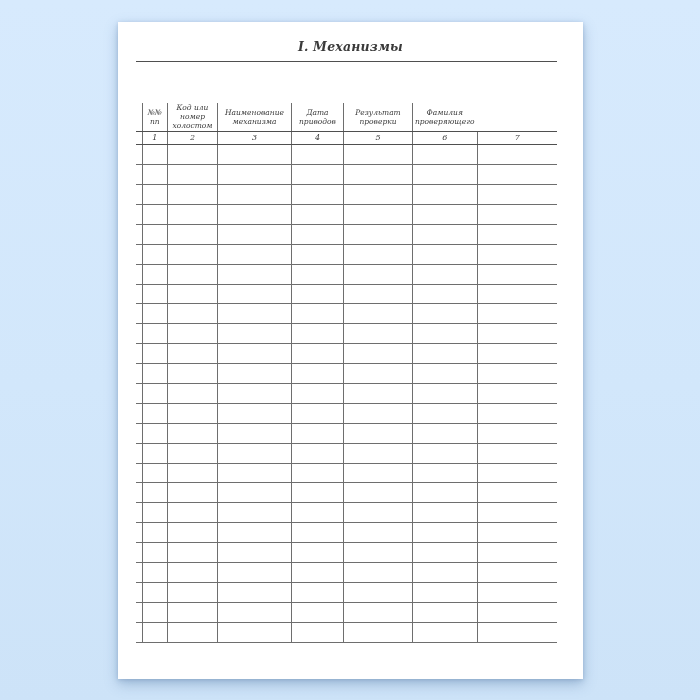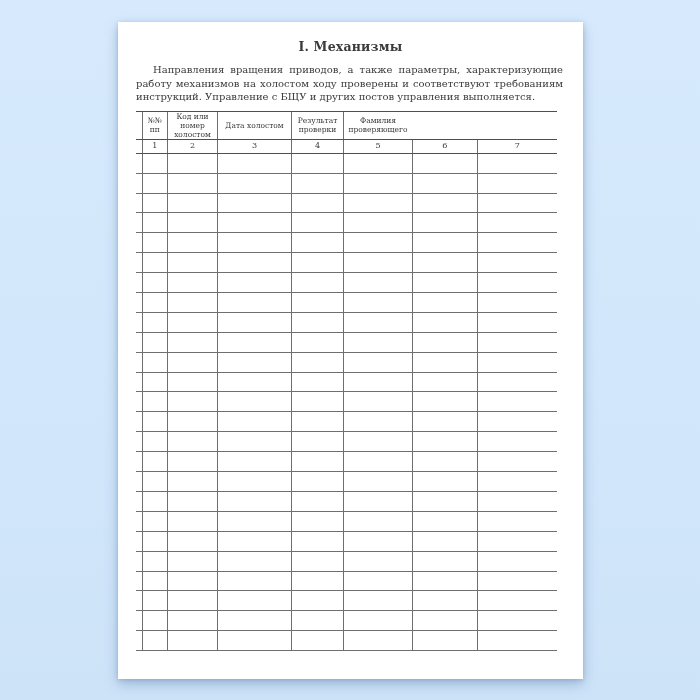--- a/index.html
+++ b/index.html
@@ -1,20 +1,20 @@
 <!DOCTYPE html>
 <html style="--page-bg: #ffffff; --line: #6e6e6e; --line-dark: #4f4f4f; --ink: #3a3a3a;"><head>
 <meta charset="utf-8">
 <style>
   html,body{margin:0;padding:0;width:700px;height:700px;overflow:hidden;}
   body{
     font-family:"DejaVu Serif","Liberation Serif",serif;
     background:linear-gradient(180deg,#d7eafd 0%,#d2e7fb 55%,#cde3f8 100%);
   }
-  .stage{position:relative;width:700px;height:700px;}
+  .stage{position:relative;width:700px;height:700px;font-style:italic;}
   .page{
     position:absolute;left:118px;top:22px;width:465px;height:657px;
     background:var(--page-bg,#ffffff);
     box-shadow:0 5px 12px rgba(96,130,172,.45),0 1px 4px rgba(96,130,172,.35);
     box-sizing:border-box;
   }
   .title{
     margin:17px 0 0 0;text-align:center;
     font-size:12.5px;line-height:15px;font-weight:bold;
     color:var(--ink,#3a3a3a);letter-spacing:.2px;
@@ -35,39 +35,39 @@
     box-sizing:border-box;
   }
   .row > .cell{
     box-sizing:border-box;
     border-left:1px solid var(--line,#6e6e6e);
     display:flex;align-items:center;justify-content:center;
     text-align:center;color:var(--ink,#3a3a3a);
     overflow:hidden;
   }
   .row > .sp{border:none;}
-  .header{height:28.5px;border-bottom:1px solid var(--line-dark,#4f4f4f);}
+  .header{height:28.5px;border-bottom:1px solid var(--line-dark,#4f4f4f);margin-top:41px;}
   .header > .cell{font-size:7.5px;line-height:9px;padding:1px 2px;}
   .nums{height:13.8px;border-bottom:1px solid var(--line-dark,#4f4f4f);}
   .nums > .cell{font-size:8px;line-height:10px;}
   .brow{height:19.9px;border-bottom:1px solid var(--line,#6e6e6e);}
 </style>
 </head>
 <body>
 
 <div class="stage">
   <div class="page">
     <h1 class="title">I. Механизмы</h1>
-    <p class="intro">Направления вращения приводов, а также параметры, характеризующие работу механизмов на холостом ходу проверены и соответствуют требованиям инструкций. Управление с БЩУ и других постов управления выполняется.</p>
     <div class="tbl">
       <div class="row header">
           <div class="sp"></div>
           <div class="cell ">№№ пп</div>
           <div class="cell ">Код или номер холостом</div>
-          <div class="cell ">Дата холостом</div>
+          <div class="cell ">Наименование механизма</div>
+          <div class="cell ">Дата приводов</div>
           <div class="cell ">Результат проверки</div>
           <div class="cell ">Фамилия проверяющего</div>
         </div>
       <div class="row nums">
           <div class="sp"></div>
           <div class="cell ">1</div>
           <div class="cell ">2</div>
           <div class="cell ">3</div>
           <div class="cell ">4</div>
           <div class="cell ">5</div>

